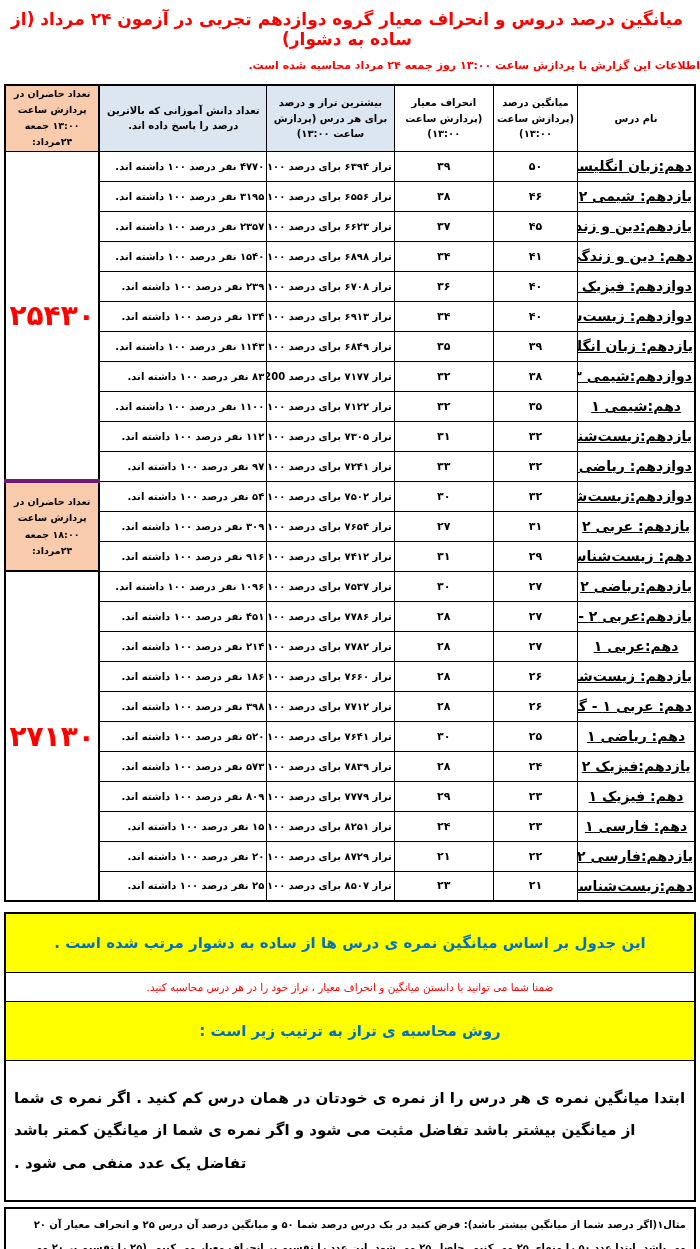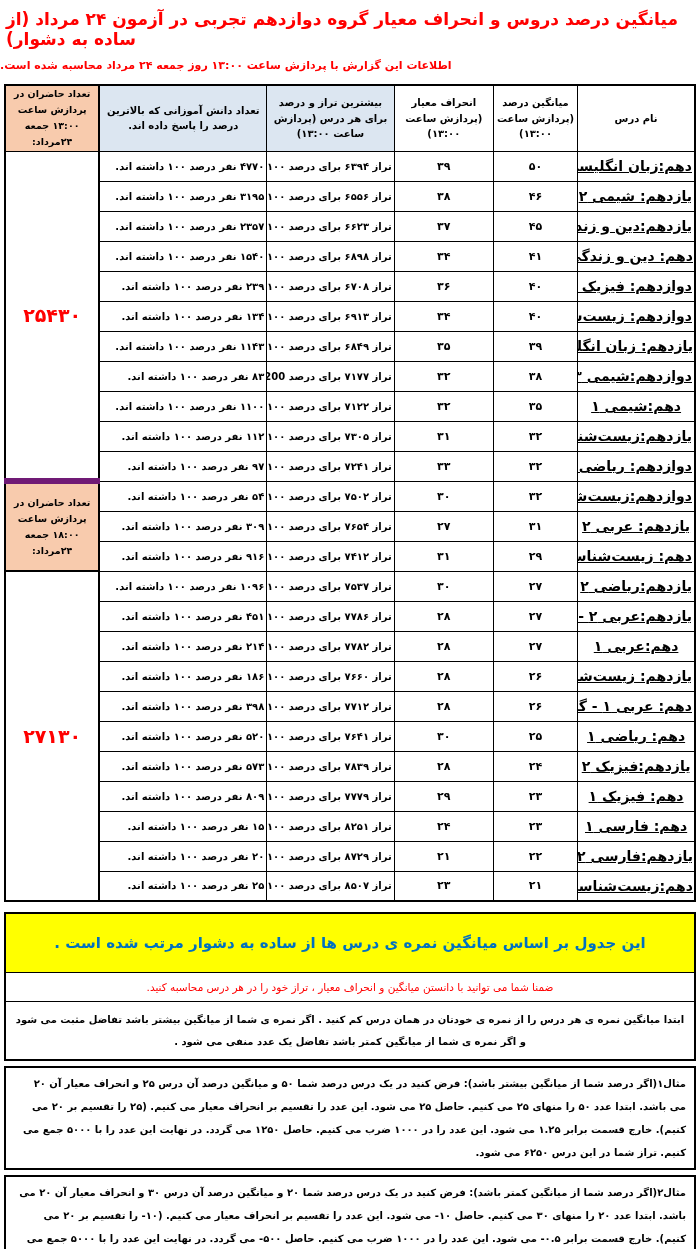--- a/index.html
+++ b/index.html
@@ -1,35 +1,35 @@
 <!DOCTYPE html>
 <html lang="fa" dir="rtl"><head>
 <meta charset="utf-8">
 <style>
   html,body{margin:0;padding:0;background:#ffffff;}
   body{width:700px;font-family:"DejaVu Sans",sans-serif;direction:rtl;padding-bottom:6px;}
-  .title{color:#ff0000;font-weight:bold;text-align:left;font-size:17px;padding:9px 12px 0 6px;}
-  .subtitle{color:#ff0000;font-weight:bold;text-align:left;font-size:11px;margin-top:10px;}
+  .title{color:#ff0000;font-weight:bold;text-align:center;font-size:17px;padding:9px 12px 0 6px;}
+  .subtitle{color:#ff0000;font-weight:bold;text-align:right;font-size:11px;margin-top:10px;padding-left:12px;}
   table{border-collapse:collapse;table-layout:fixed;width:692px;margin:12px 4px 0 4px;border:2px solid #000;}
   td{border:1px solid #000;font-weight:bold;text-align:center;vertical-align:middle;overflow:hidden;padding:0 2px;color:#000;}
   tr.hrow{height:54px;}
   tr.drow{height:30px;}
   .hdr{font-size:10px;line-height:1.55;}
   .hblue{background:#dce6f1;}
   .horange{background:#f8cbad;font-size:9.5px;line-height:1.7;}
-  .att2{border-top:6px solid #701a75;border-bottom:2px solid #000;}
+  .att2{border-top:4px solid #701a75;border-bottom:2px solid #000;}
   .attcell{border-left:1px solid #000;border-right:2px solid #000;}
   .name{font-size:14px;white-space:nowrap;text-decoration:underline;}
   .num{font-size:11px;margin-left:19px;}
   .taraz,.count{font-size:10px;white-space:nowrap;padding-left:48px;}
-  .bignum{color:#ff0000;font-size:19px;}
+  .bignum{color:#ff0000;font-size:28px;}
   .boxA{border:2px solid #000;margin:10px 4px 0 4px;}
   .bandY{background:#ffff00;color:#0070c0;font-size:15px;font-weight:bold;text-align:center;padding:20px 4px;border-bottom:1px solid #000;}
   .bandR{color:#ff0000;font-size:10.5px;font-weight:normal;text-align:center;padding:8px 4px;border-bottom:1px solid #000;}
-  .paraA{font-size:10px;font-weight:bold;text-align:center;line-height:2.15;color:#000;padding:7px 8px;}
+  .paraA{font-size:15px;font-weight:bold;text-align:left;line-height:2.15;color:#000;padding:21px 8px;}
   .exbox{border:2px solid #000;margin:5px 4px 0 4px;font-size:10px;font-weight:bold;text-align:right;line-height:2.3;padding:4px 8px;color:#000;}
 </style>
 </head>
 <body>
 
 <div class="title">میانگین درصد دروس و انحراف معیار گروه دوازدهم تجربی در آزمون ۲۴ مرداد (از ساده به دشوار)</div>
 <div class="subtitle">اطلاعات این گزارش با پردازش ساعت ۱۳:۰۰ روز جمعه ۲۴ مرداد محاسبه شده است.</div>
 
 <table>
   <colgroup>
@@ -226,17 +226,18 @@
     <td class="num">۲۳</td>
     <td class="taraz">تراز ۸۵۰۷ برای درصد ۱۰۰</td>
     <td class="count">۲۵ نفر درصد ۱۰۰ داشته اند.</td>
   </tr>
 </tbody>
   </table>
 
 <div class="boxA">
   <div class="bandY">این جدول بر اساس میانگین نمره ی درس ها از ساده به دشوار مرتب شده است .</div>
   <div class="bandR">ضمنا شما می توانید با دانستن میانگین و انحراف معیار ، تراز خود را در هر درس محاسبه کنید.</div>
+  <div class="bandY">روش محاسبه ی تراز به ترتیب زیر است :</div>
   <div class="paraA">ابتدا میانگین نمره ی هر درس را از نمره ی خودتان در همان درس کم کنید . اگر نمره ی شما از میانگین بیشتر باشد تفاضل مثبت می شود و اگر نمره ی شما از میانگین کمتر باشد تفاضل یک عدد منفی می شود .</div>
 </div>
 
 <div class="exbox">مثال۱(اگر درصد شما از میانگین بیشتر باشد): فرض کنید در یک درس درصد شما ۵۰ و میانگین درصد آن درس ۲۵ و انحراف معیار آن ۲۰ می باشد. ابتدا عدد ۵۰ را منهای ۲۵ می کنیم. حاصل ۲۵ می شود. این عدد را تقسیم بر انحراف معیار می کنیم. (۲۵ را تقسیم بر ۲۰ می کنیم). خارج قسمت برابر ۱.۲۵ می شود. این عدد را در ۱۰۰۰ ضرب می کنیم. حاصل ۱۲۵۰ می گردد. در نهایت این عدد را با ۵۰۰۰ جمع می کنیم. تراز شما در این درس ۶۲۵۰ می شود.</div>
 <div class="exbox">مثال۲(اگر درصد شما از میانگین کمتر باشد): فرض کنید در یک درس درصد شما ۲۰ و میانگین درصد آن درس ۳۰ و انحراف معیار آن ۲۰ می باشد. ابتدا عدد ۲۰ را منهای ۳۰ می کنیم. حاصل ۱۰- می شود. این عدد را تقسیم بر انحراف معیار می کنیم. (۱۰- را تقسیم بر ۲۰ می کنیم). خارج قسمت برابر ۰.۵- می شود. این عدد را در ۱۰۰۰ ضرب می کنیم. حاصل ۵۰۰- می گردد. در نهایت این عدد را با ۵۰۰۰ جمع می کنیم. تراز شما در این درس ۴۵۰۰ می شود.</div>
 
 </body></html>

